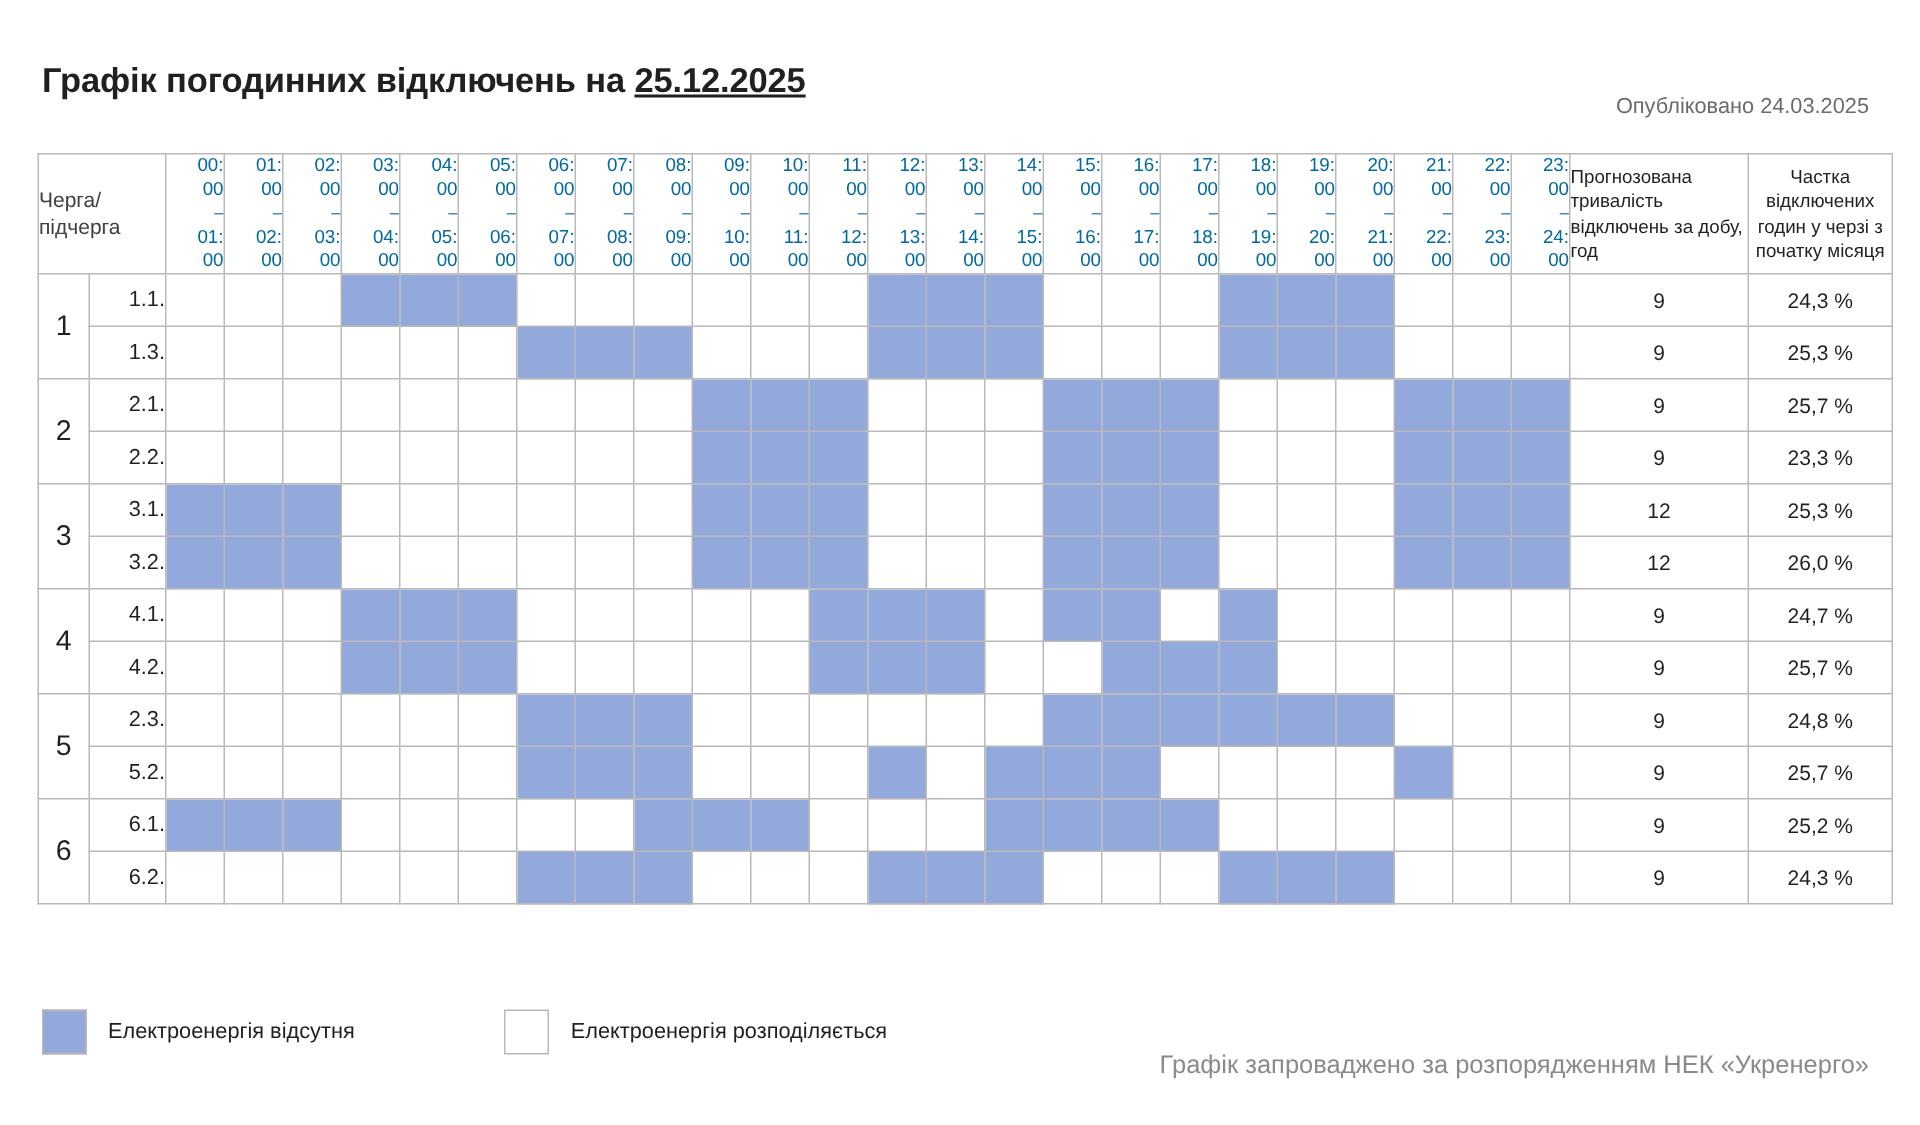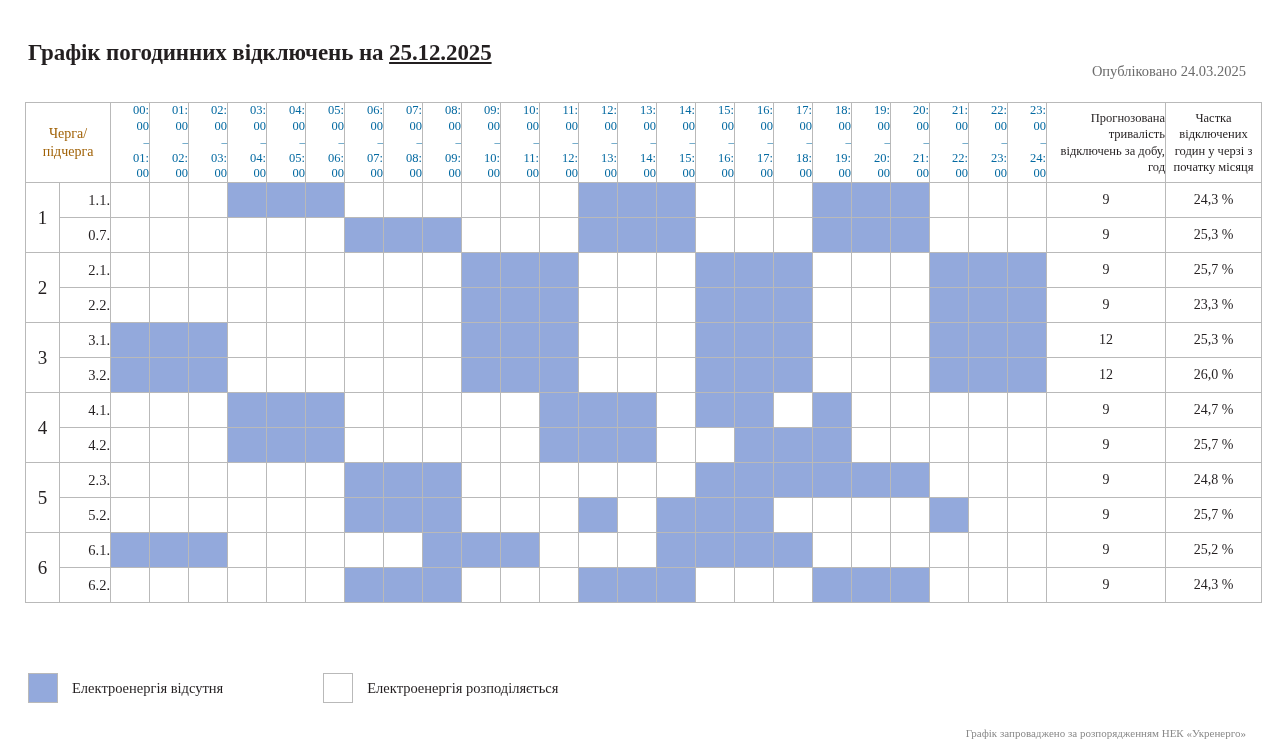--- a/index.html
+++ b/index.html
@@ -13,21 +13,20 @@
     font-family: "Liberation Sans", sans-serif;
     color: #231f20;
     overflow: hidden;
   }
   .page {
     position: relative;
     width: 1280px;
     height: 744px;
     box-sizing: border-box;
     padding: 0;
-    font-family: Liberation Serif, serif;
   }
   .title {
     position: absolute;
     left: 28px;
     top: 40px;
     font-size: 23px;
     font-weight: bold;
     letter-spacing: -0.1px;
     white-space: nowrap;
   }
@@ -52,42 +51,42 @@
   table.sched td, table.sched th {
     border: 1px solid #b9b9b9;
     padding: 0;
     margin: 0;
     font-weight: normal;
   }
   .hdr-queue {
     width: 83px;
     font-size: 14px;
     font-weight: bold;
-    text-align: center;
+    text-align: left;
     line-height: 1.25;
-    color: #a16207;
+    color: #404040;
   }
   .hdr-hour {
     width: 38px;
     font-size: 12.5px;
     text-align: right;
     line-height: 1.25;
     color: #0369a1;
     padding: 6px 0 6px 0;
     vertical-align: middle;
   }
   .hdr-hour .dash {
     display: block;
     font-size: 11px;
     line-height: 1.5;
   }
   .hdr-dur {
     width: 118px;
     font-size: 12.5px;
-    text-align: right;
+    text-align: left;
     line-height: 1.3;
     padding: 0 6px;
     vertical-align: middle;
   }
   .hdr-share {
     width: 95px;
     font-size: 12.5px;
     text-align: center;
     line-height: 1.3;
     padding: 0 6px;
@@ -140,24 +139,23 @@
     margin-right: 14px;
     background: #ffffff;
   }
   .legend .swatch.off {
     background: #93a9dc;
   }
   .footnote {
     position: absolute;
     right: 34px;
     top: 700px;
-    font-size: 11px;
+    font-size: 17px;
     color: #8a8a8a;
     white-space: nowrap;
-    margin-top: 27px;
   }
 </style>
 </head>
 <body>
 
 <div class="page">
 
   <div class="title">
     <span>Графік погодинних відключень на </span><span class="date">25.12.2025</span>
   </div>
@@ -225,21 +223,21 @@
           <td class="cell off"></td>
           <td class="cell off"></td>
           <td class="cell off"></td>
           <td class="cell on"></td>
           <td class="cell on"></td>
           <td class="cell on"></td>
           <td class="dur">9</td>
           <td class="share">24,3 %</td>
         </tr>
         <tr>
-          <td class="sub-label">0.7.</td>
+          <td class="sub-label">1.3.</td>
           <td class="cell on"></td>
           <td class="cell on"></td>
           <td class="cell on"></td>
           <td class="cell on"></td>
           <td class="cell on"></td>
           <td class="cell on"></td>
           <td class="cell off"></td>
           <td class="cell off"></td>
           <td class="cell off"></td>
           <td class="cell on"></td>

